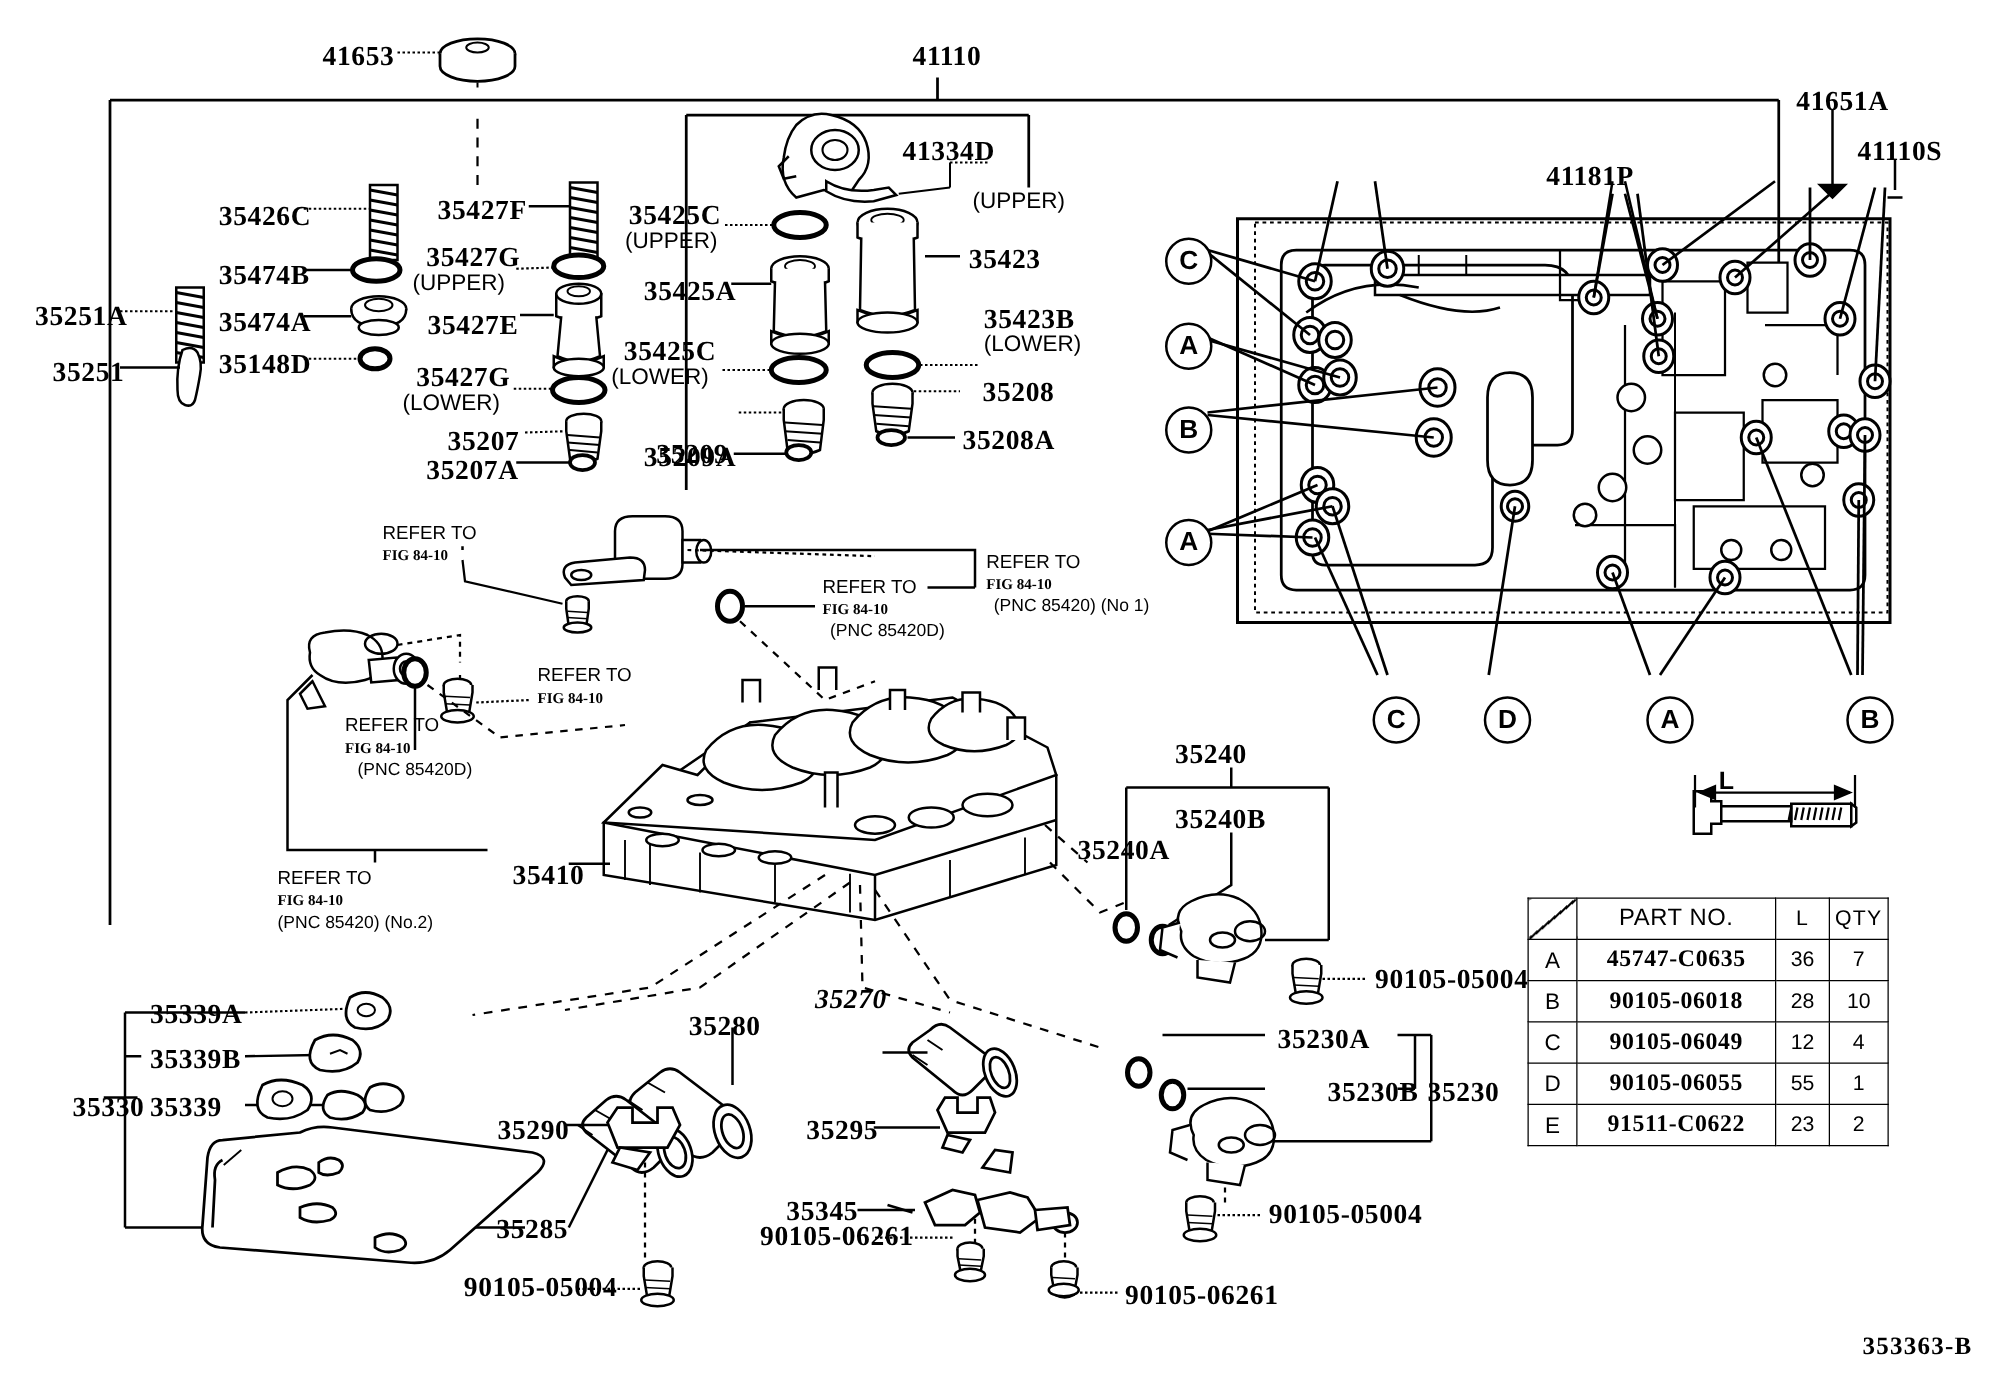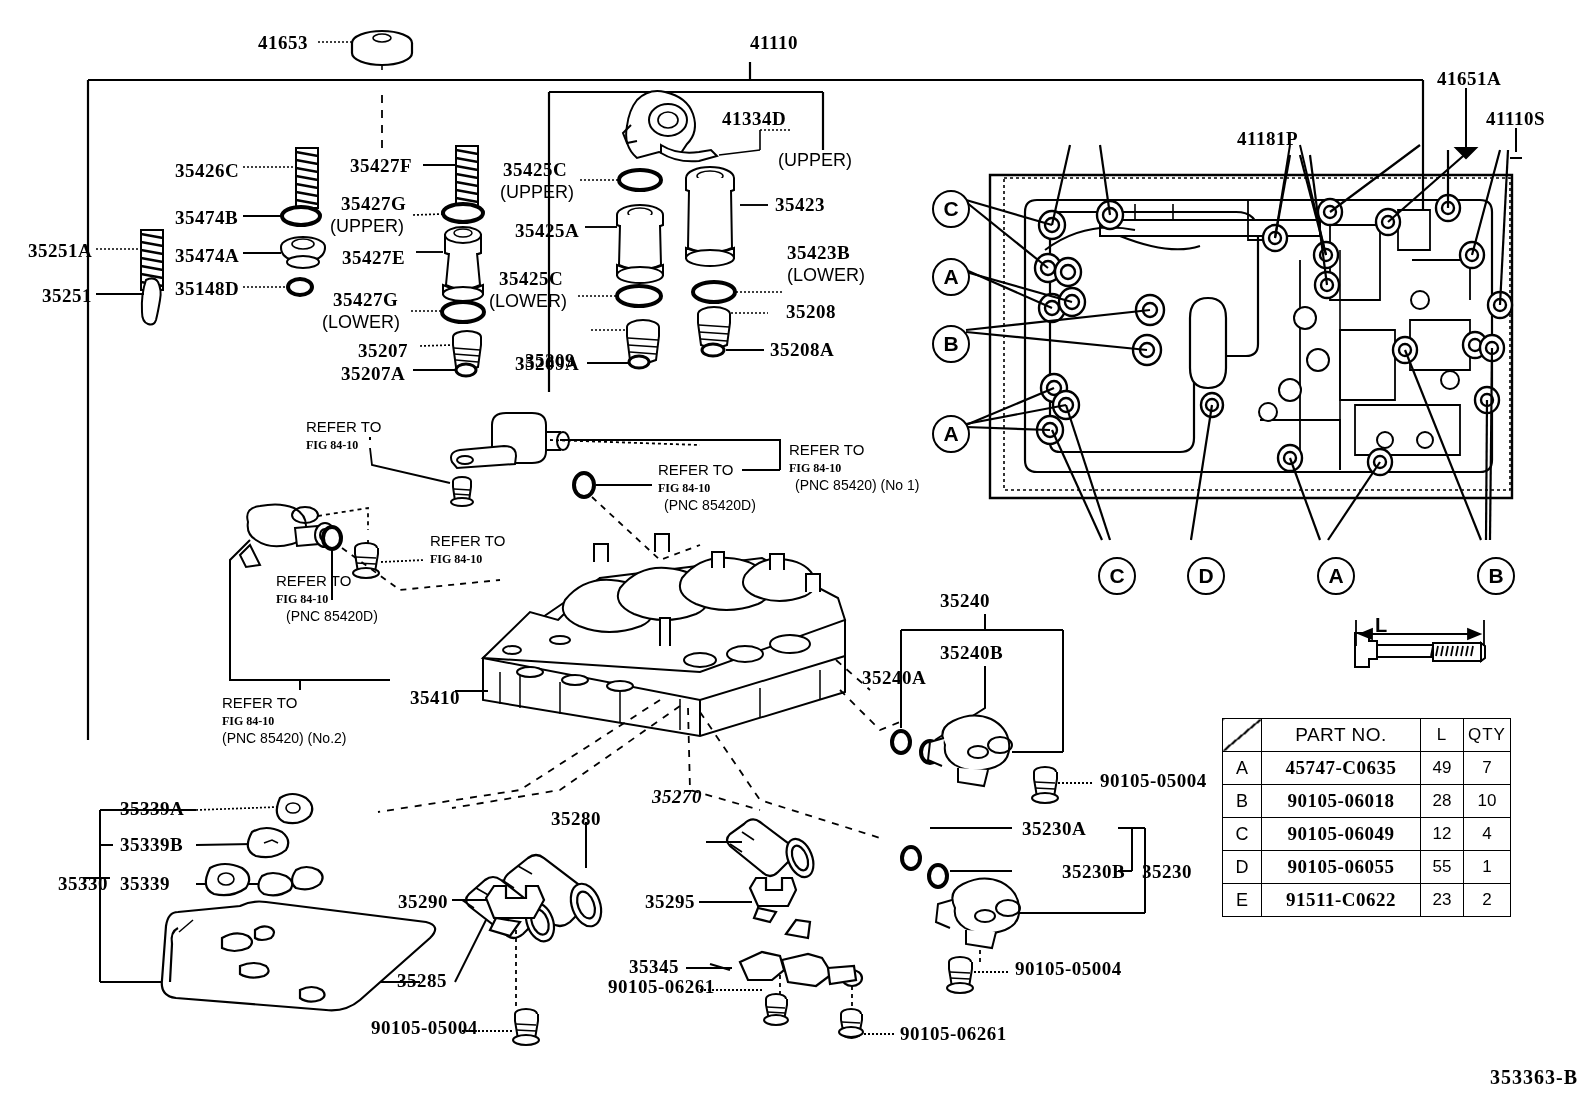--- a/index.html
+++ b/index.html
@@ -1,20 +1,20 @@
 <!DOCTYPE html>
 <html><head>
 <meta charset="utf-8">
 <title>Parts Diagram 353363-B</title>
 <style>
   html,body{margin:0;padding:0;background:#fff;}
   body{width:1592px;height:1099px;font-family:"Liberation Serif",serif;color:#000;}
   #stage{position:relative;width:1592px;height:1099px;overflow:hidden;background:#fff;}
   .lbl{position:absolute;font-family:"Liberation Serif",serif;font-weight:bold;white-space:nowrap;letter-spacing:0.5px;}
-  .num{font-size:19px;font-weight:bold;font-family:"Liberation Serif",serif;}
+  .num{font-size:22px;font-weight:bold;font-family:"Liberation Serif",serif;}
   .sub{font-size:18px;font-weight:normal;font-family:"Liberation Sans",sans-serif;letter-spacing:0px;}
   .refer{position:absolute;font-family:"Liberation Sans",sans-serif;font-size:15px;line-height:17px;white-space:nowrap;}
   .refer b{font-family:"Liberation Serif",serif;font-size:12px;}
   .refer .pnc{font-size:14px;}
   svg.ov{position:absolute;left:0;top:0;width:1592px;height:1099px;pointer-events:none;}
   
   #ptable{position:absolute;left:1222px;top:718px;border-collapse:collapse;background:#fff;}
   #ptable td,#ptable th{border:1.6px solid #000;font-family:"Liberation Sans",sans-serif;font-size:17px;text-align:center;padding:2px 4px;height:28px;}
   #ptable .pno{font-family:"Liberation Serif",serif;font-weight:bold;font-size:19px;letter-spacing:0.5px;width:150px;}
   #ptable .key{width:30px;font-size:18px;}
@@ -598,21 +598,21 @@
     <g stroke="#000" stroke-width="1.8" fill="none">
       <path d="M1356 620 L1356 646"></path>
       <path d="M1484 620 L1484 646"></path>
       <path d="M1360 634 L1480 634"></path>
       <path d="M1360 634 l12 -5 l0 10 z" fill="#000"></path>
       <path d="M1480 634 l-12 -5 l0 10 z" fill="#000"></path>
     </g>
   </svg>
 
   <div class="lbl num" style="left:258px;top:32px;">41653</div>
-  <div class="lbl num" style="left:730px;top:32px;margin-left:20px;">41110</div>
+  <div class="lbl num" style="left:730px;top:32px;">41110</div>
   <div class="lbl num" style="left:1437px;top:68px;">41651A</div>
   <div class="lbl num" style="left:1486px;top:108px;">41110S</div>
   <div class="lbl num" style="left:1237px;top:128px;">41181P</div>
   <div class="lbl num" style="left:722px;top:108px;">41334D</div>
   <div class="lbl sub" style="left:778px;top:150px;">(UPPER)</div>
 
   <div class="lbl num" style="left:175px;top:160px;">35426C</div>
   <div class="lbl num" style="left:175px;top:207px;">35474B</div>
   <div class="lbl num" style="left:28px;top:240px;">35251A</div>
   <div class="lbl num" style="left:175px;top:245px;">35474A</div>
@@ -712,21 +712,21 @@
         <td class="key" style="background:linear-gradient(to bottom right, #fff 47%, #000 47%, #000 51%, #fff 51%);"></td>
         <td class="pno" style="font-family:'Liberation Sans',sans-serif;font-weight:normal;">PART NO.</td>
         <td class="lcol">L</td>
         <td class="qcol">QTY</td>
       </tr>
     </thead>
     <tbody>
       <tr>
         <td class="key">A</td>
         <td class="pno">45747-C0635</td>
-        <td class="lcol">49</td>
+        <td class="lcol">36</td>
         <td class="qcol">7</td>
       </tr>
       <tr>
         <td class="key">B</td>
         <td class="pno">90105-06018</td>
         <td class="lcol">28</td>
         <td class="qcol">10</td>
       </tr>
       <tr>
         <td class="key">C</td>

